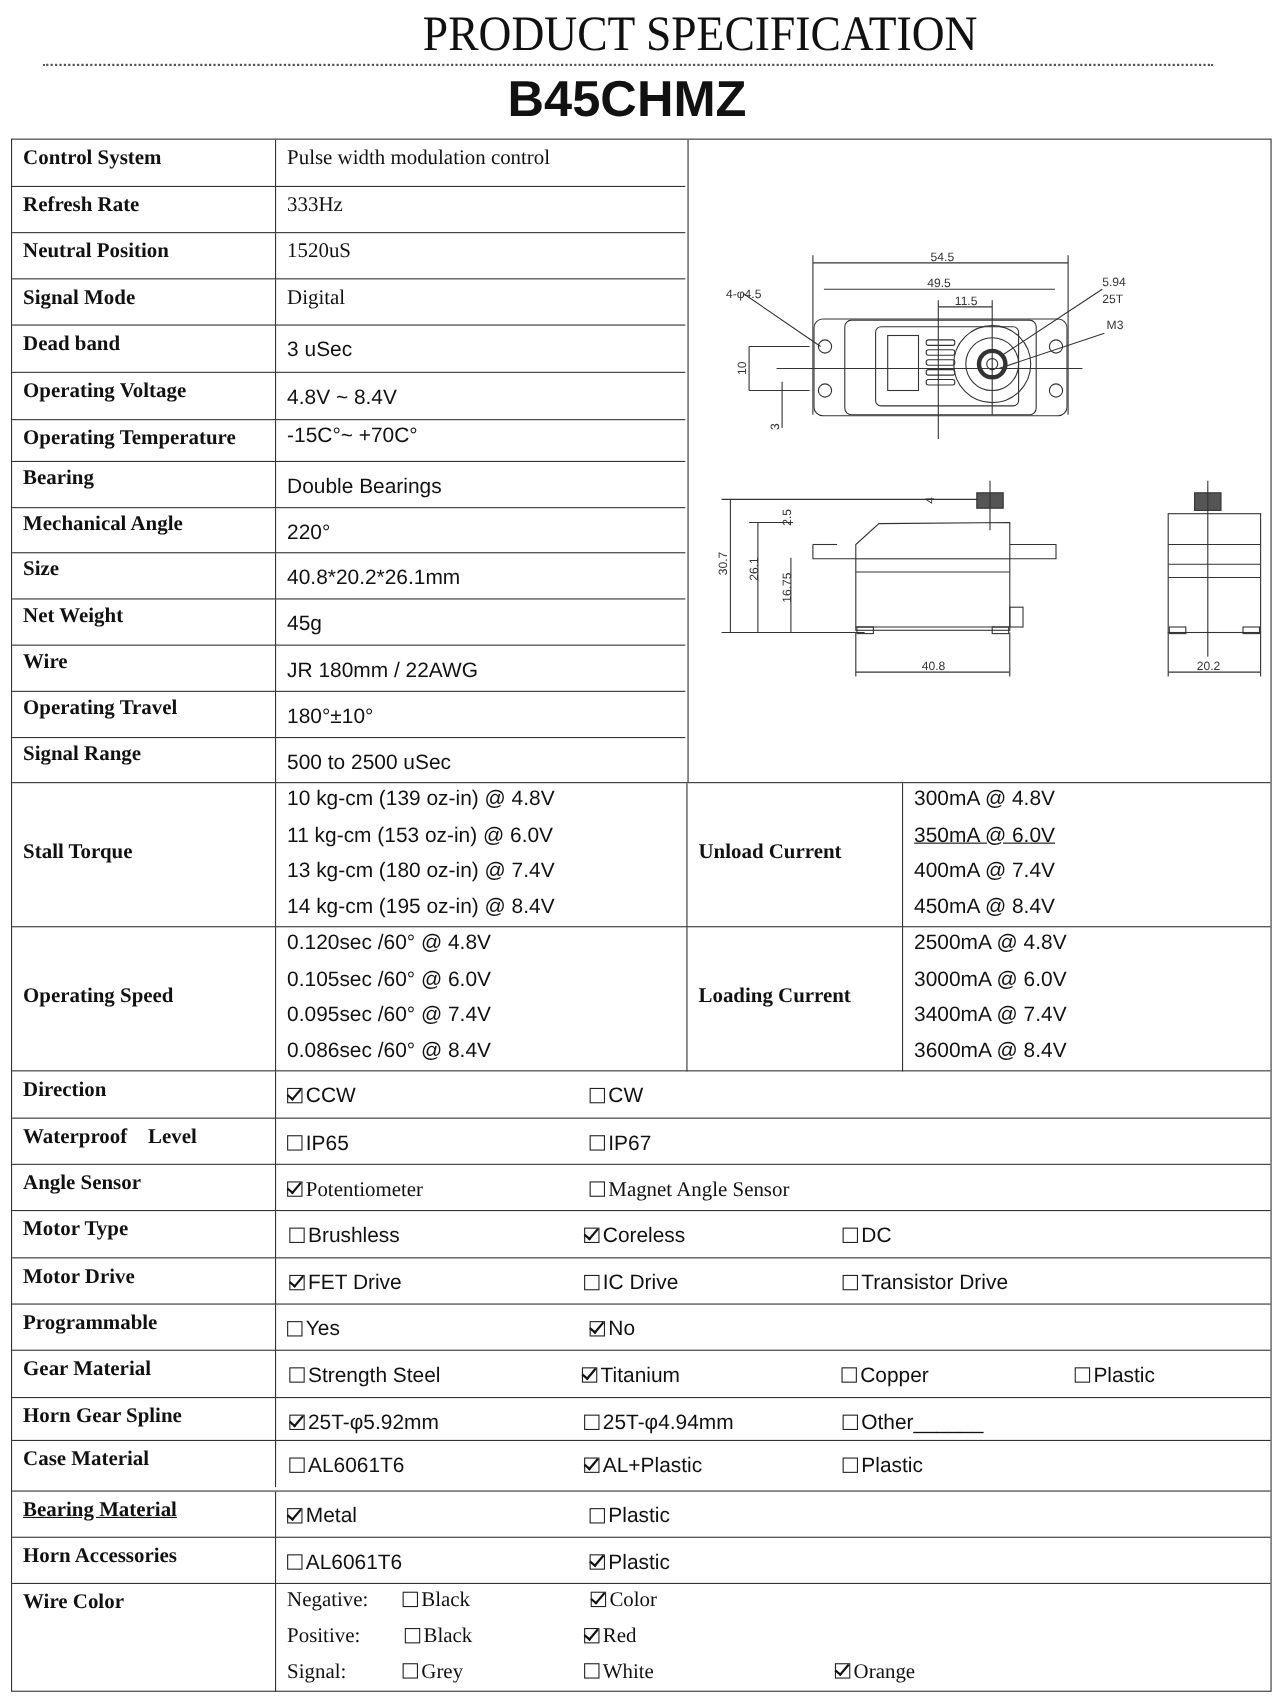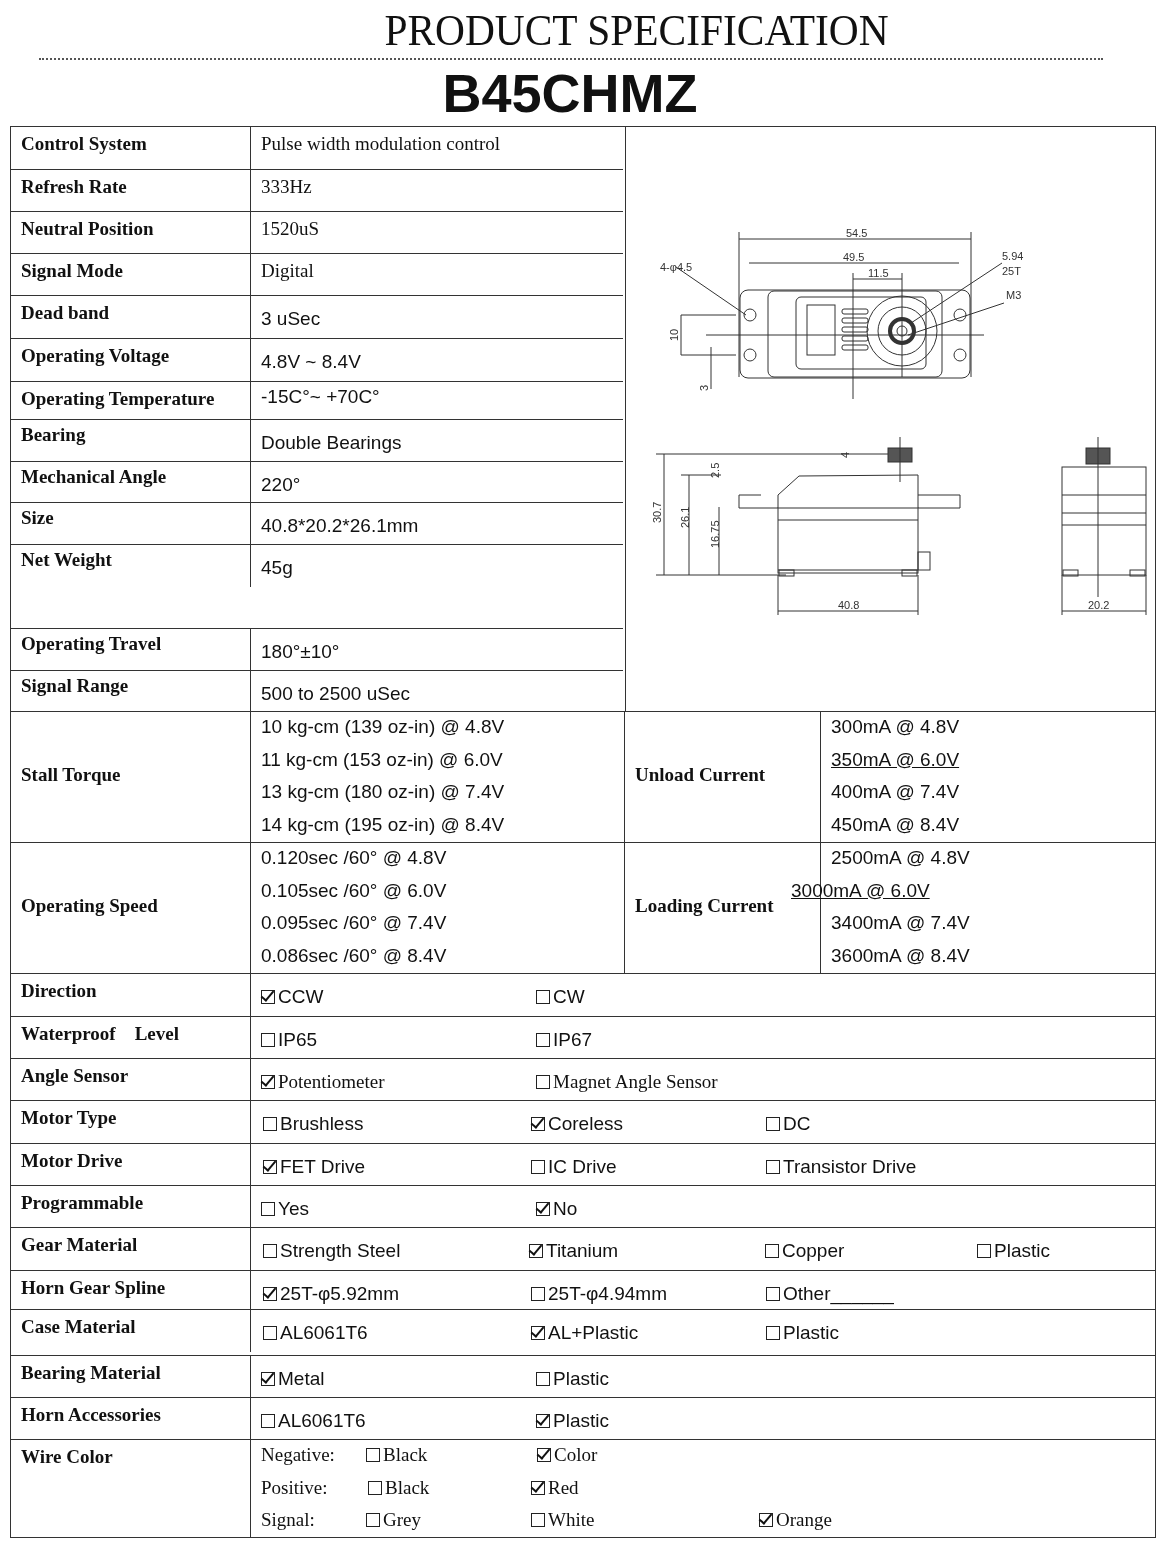--- a/index.html
+++ b/index.html
@@ -1,19 +1,19 @@
 <!DOCTYPE html>
 <html><head>
 <meta charset="utf-8">
 <style>
   html,body{margin:0;padding:0;background:#fff;}
   body{width:1163px;height:1551px;position:relative;overflow:hidden;color:#111;}
   .title{position:absolute;left:0;width:1273px;top:4px;text-align:center;font-family:"Liberation Serif",serif;font-size:45px;letter-spacing:0px;transform:scaleX(0.92);transform-origin:center;}
   .dotline{position:absolute;left:39px;top:58px;width:1064px;border-top:2px dotted #555;}
-  .model{position:absolute;left:0;width:1140px;top:62px;text-align:center;font-family:"Liberation Sans",sans-serif;font-weight:bold;font-size:54px;}
+  .model{position:absolute;left:0;width:1140px;top:62px;text-align:center;font-family:"Liberation Sans",sans-serif;font-weight:bold;font-size:46px;}
   .tbl{position:absolute;left:10px;top:126px;width:1146px;height:1412px;border:1.5px solid #333;box-sizing:border-box;}
   .row{position:absolute;left:0;right:0;border-top:1.5px solid #333;box-sizing:border-box;}
   .row.first{border-top:none;}
   .lbl{position:absolute;left:10px;font-family:"Liberation Serif",serif;font-weight:bold;font-size:19px;}
   .vline{position:absolute;border-left:1.5px solid #333;}
   .val{position:absolute;left:250px;font-size:19px;}
   .sans{font-family:"Liberation Sans",sans-serif;}
   .serif{font-family:"Liberation Serif",serif;}
   .drawing{position:absolute;left:614px;top:0;width:532px;height:584px;}
   .cb{display:inline-block;width:12px;height:12px;border:1px solid #222;margin-right:3px;vertical-align:-1px;position:relative;}
@@ -170,20 +170,25 @@
     <div class="row" style="top: 375px; height: 42px; right: 532px;">
       <div class="lbl" style="top: 4px;">Size</div>
       <div class="vline" style="left: 239px; top: 0px; height: 42px;"></div>
       <div class="val sans" style="top: 12px;">40.8*20.2*26.1mm</div>
     </div>
     <div class="row" style="top: 417px; height: 42px; right: 532px;">
       <div class="lbl" style="top: 4px;">Net Weight</div>
       <div class="vline" style="left: 239px; top: 0px; height: 42px;"></div>
       <div class="val sans" style="top: 12px;">45g</div>
     </div>
+    <div class="row" style="top: 459px; height: 42px; right: 532px;">
+      <div class="lbl" style="top: 4px;">Wire</div>
+      <div class="vline" style="left: 239px; top: 0px; height: 42px;"></div>
+      <div class="val sans" style="top: 12px;">JR 180mm / 22AWG</div>
+    </div>
     <div class="row" style="top: 501px; height: 42px; right: 532px;">
       <div class="lbl" style="top: 4px;">Operating Travel</div>
       <div class="vline" style="left: 239px; top: 0px; height: 42px;"></div>
       <div class="val sans" style="top: 12px;">180°±10°</div>
     </div>
     <div class="row" style="top: 543px; height: 41px; right: 532px;">
       <div class="lbl" style="top: 4px;">Signal Range</div>
       <div class="vline" style="left: 239px; top: 0px; height: 41px;"></div>
       <div class="val sans" style="top: 12px;">500 to 2500 uSec</div>
     </div>
@@ -206,21 +211,21 @@
       <div class="lbl" style="top: 51.5px;">Operating Speed</div>
       <div class="vline" style="left: 239px; top: 0px; height: 131px;"></div>
       <div class="vline" style="left: 613px; top: 0px; height: 131px;"></div>
       <div class="vline" style="left: 809px; top: 0px; height: 131px;"></div>
       <div class="lbl" style="left: 624px; top: 51.5px;">Loading Current</div>
       <div class="val sans" style="top: 4px;">0.120sec /60° @ 4.8V</div>
       <div class="val sans" style="top: 36.5px;">0.105sec /60° @ 6.0V</div>
       <div class="val sans" style="top: 69px;">0.095sec /60° @ 7.4V</div>
       <div class="val sans" style="top: 101.5px;">0.086sec /60° @ 8.4V</div>
       <div class="val sans" style="left: 820px; top: 4px;">2500mA @ 4.8V</div>
-      <div class="val sans" style="left: 780px; top: 36.5px; text-decoration: underline;">3000mA @ 6.0V</div>
+      <div class="val sans" style="left: 820px; top: 36.5px;">3000mA @ 6.0V</div>
       <div class="val sans" style="left: 820px; top: 69px;">3400mA @ 7.4V</div>
       <div class="val sans" style="left: 820px; top: 101.5px;">3600mA @ 8.4V</div>
     </div>
     <div class="row" style="top: 846px; height: 43px;">
       <div class="lbl" style="top: 6px; white-space: pre;">Direction</div>
       <div class="vline" style="left: 239px; top: 0px; height: 43px;"></div>
       <div class="opt val sans" style="left: 250px; top: 12px;"><span class="cb on"></span><span>CCW</span></div>
       <div class="opt val sans" style="left: 525px; top: 12px;"><span class="cb"></span><span>CW</span></div>
     </div>
     <div class="row" style="top: 889px; height: 42px;">
@@ -271,21 +276,21 @@
       <div class="opt val sans" style="left: 755px; top: 12px;"><span class="cb"></span><span>Other______</span></div>
     </div>
     <div class="row" style="top: 1142px; height: 42px; margin-top: 40px;">
       <div class="lbl" style="top: 6px; white-space: pre;">Case Material</div>
       <div class="vline" style="left: 239px; top: 0px; height: 42px;"></div>
       <div class="opt val sans" style="left: 252px; top: 12px;"><span class="cb"></span><span>AL6061T6</span></div>
       <div class="opt val sans" style="left: 520px; top: 12px;"><span class="cb on"></span><span>AL+Plastic</span></div>
       <div class="opt val sans" style="left: 755px; top: 12px;"><span class="cb"></span><span>Plastic</span></div>
     </div>
     <div class="row" style="top: 1228px; height: 42px;">
-      <div class="lbl" style="top: 6px; white-space: pre;">Bearing Material</div>
+      <div class="lbl" style="top: 6px; white-space: pre; text-decoration: underline;">Bearing Material</div>
       <div class="vline" style="left: 239px; top: 0px; height: 42px;"></div>
       <div class="opt val sans" style="left: 250px; top: 12px;"><span class="cb on"></span><span>Metal</span></div>
       <div class="opt val sans" style="left: 525px; top: 12px;"><span class="cb"></span><span>Plastic</span></div>
     </div>
     <div class="row" style="top: 1270px; height: 42px;">
       <div class="lbl" style="top: 6px; white-space: pre;">Horn Accessories</div>
       <div class="vline" style="left: 239px; top: 0px; height: 42px;"></div>
       <div class="opt val sans" style="left: 250px; top: 12px;"><span class="cb"></span><span>AL6061T6</span></div>
       <div class="opt val sans" style="left: 525px; top: 12px;"><span class="cb on"></span><span>Plastic</span></div>
     </div>

